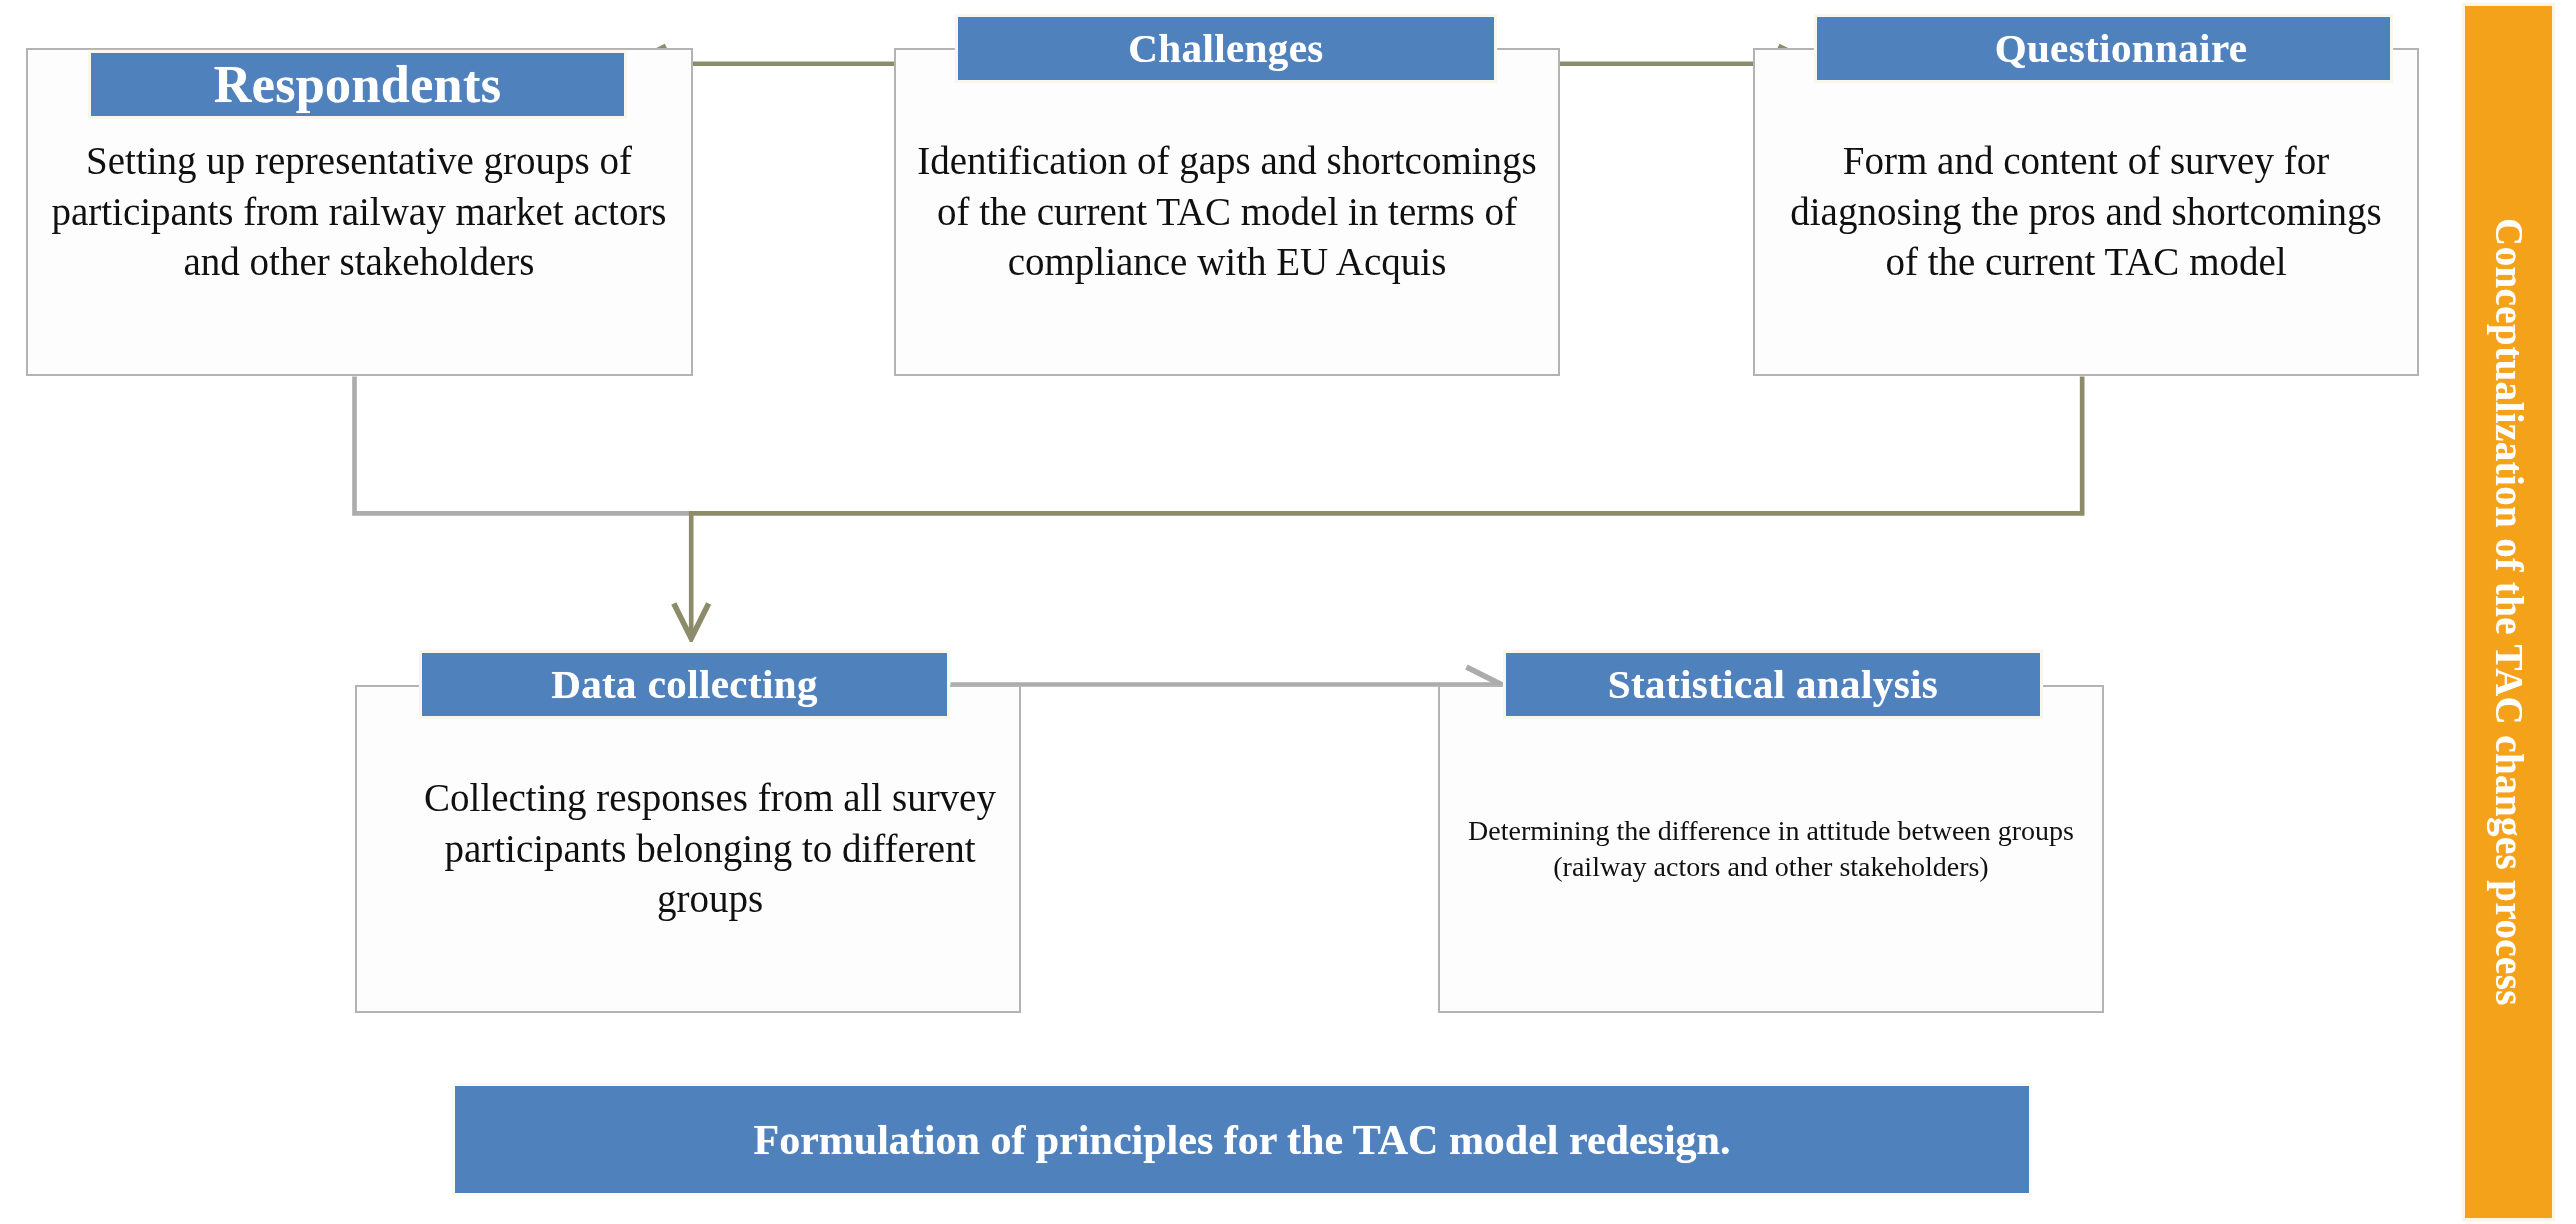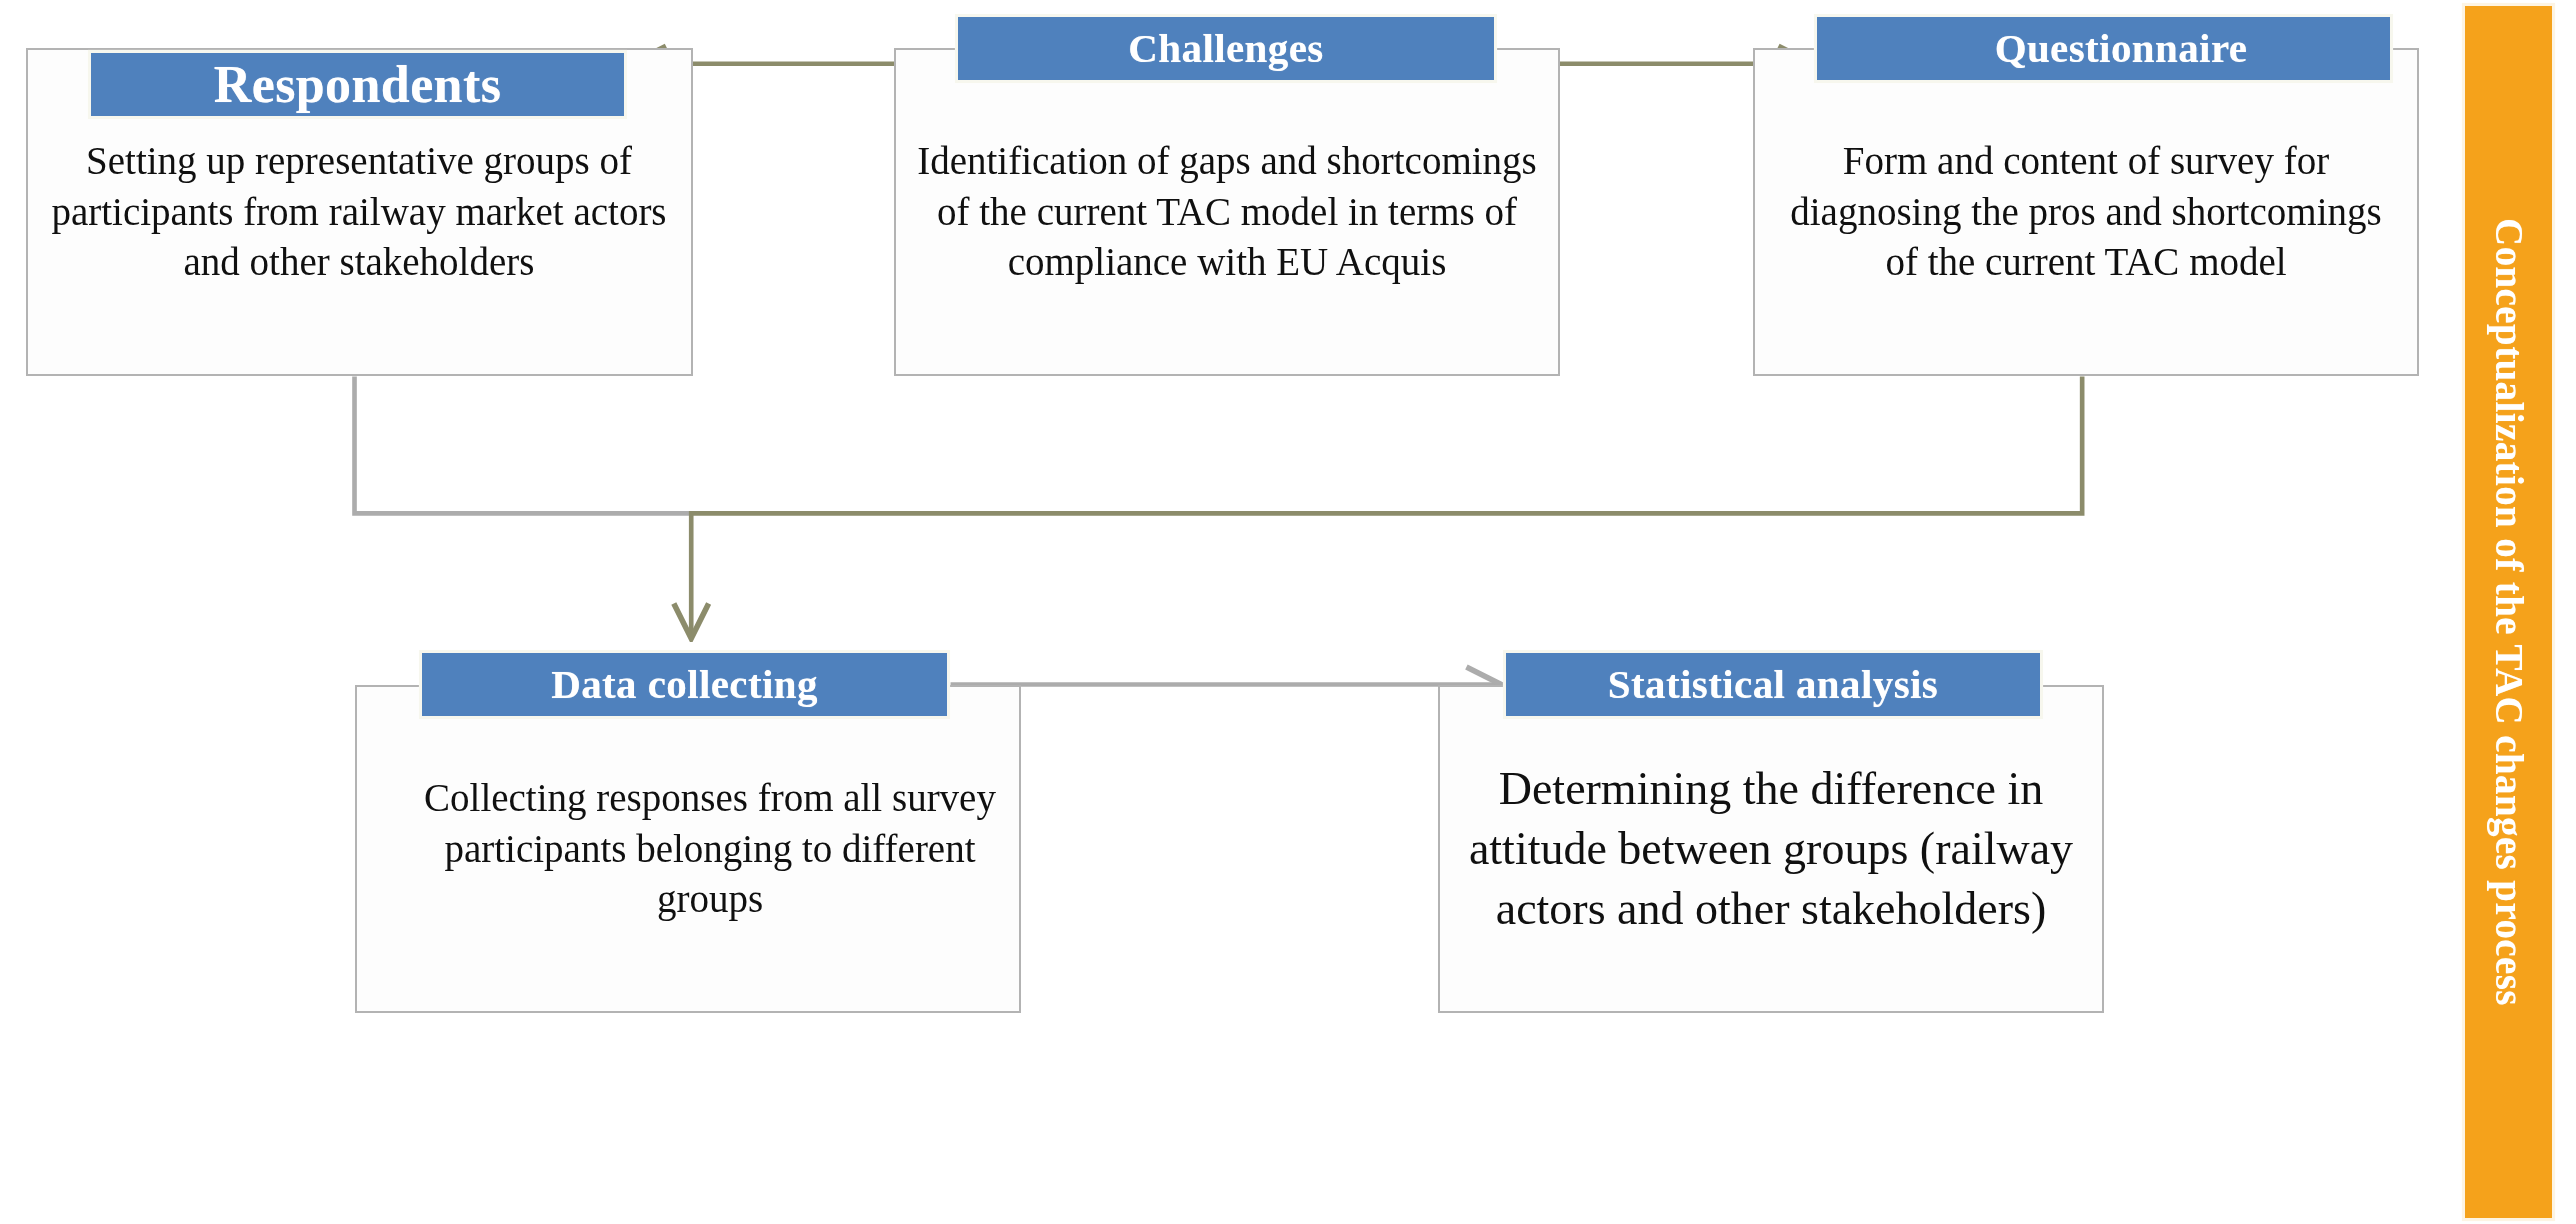--- a/index.html
+++ b/index.html
@@ -70,21 +70,21 @@
   #n-challenges .node-header    { left: 958px; top: 17px;  width: 536px; height: 63px;  font-size: 41px; }
   #n-challenges .node-body      { left: 894px; top: 48px;  width: 666px; height: 328px; font-size: 39px; }
 
   #n-questionnaire .node-header { left: 1817px; top: 17px;  width: 538px; height: 63px;  font-size: 41px; padding-left: 35px; }
   #n-questionnaire .node-body   { left: 1753px; top: 48px;  width: 666px; height: 328px; font-size: 39px; }
 
   #n-datacollecting .node-header{ left: 422px;  top: 653px; width: 525px; height: 63px;  font-size: 41px; }
   #n-datacollecting .node-body  { left: 355px;  top: 685px; width: 666px; height: 328px; font-size: 39px; padding-left: 44px; }
 
   #n-statistical .node-header   { left: 1506px; top: 653px; width: 534px; height: 63px;  font-size: 41px; }
-  #n-statistical .node-body     { left: 1438px; top: 685px; width: 666px; height: 328px; font-size: 46px; }
+  #n-statistical .node-body     { left: 1438px; top: 685px; width: 666px; height: 328px; font-size: 28px; }
 
   
   #conclusion-bar {
     position: absolute;
     left: 455px;
     top: 1086px;
     width: 1574px;
     height: 107px;
     background: #4F81BD;
     color: #FFFFFF;
@@ -193,19 +193,20 @@
     </div>
   </div>
 
   <div class="node" id="n-statistical">
     <div class="node-header">Statistical analysis</div>
     <div class="node-body">
       <span class="node-body-text">Determining the difference in attitude between groups (railway actors and other stakeholders)</span>
     </div>
   </div>
 
+  <div id="conclusion-bar">Formulation of principles for the TAC model redesign.</div>
 
   <div id="side-banner">
     <span id="side-banner-label">Conceptualization of the TAC changes process</span>
   </div>
 
 </div>
 
 
 </body></html>

